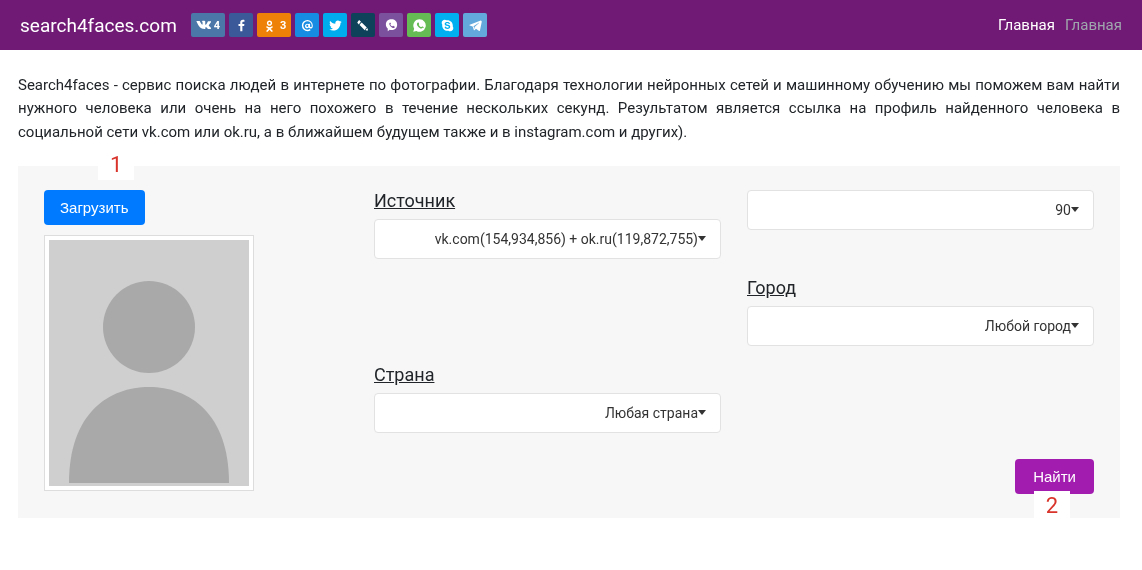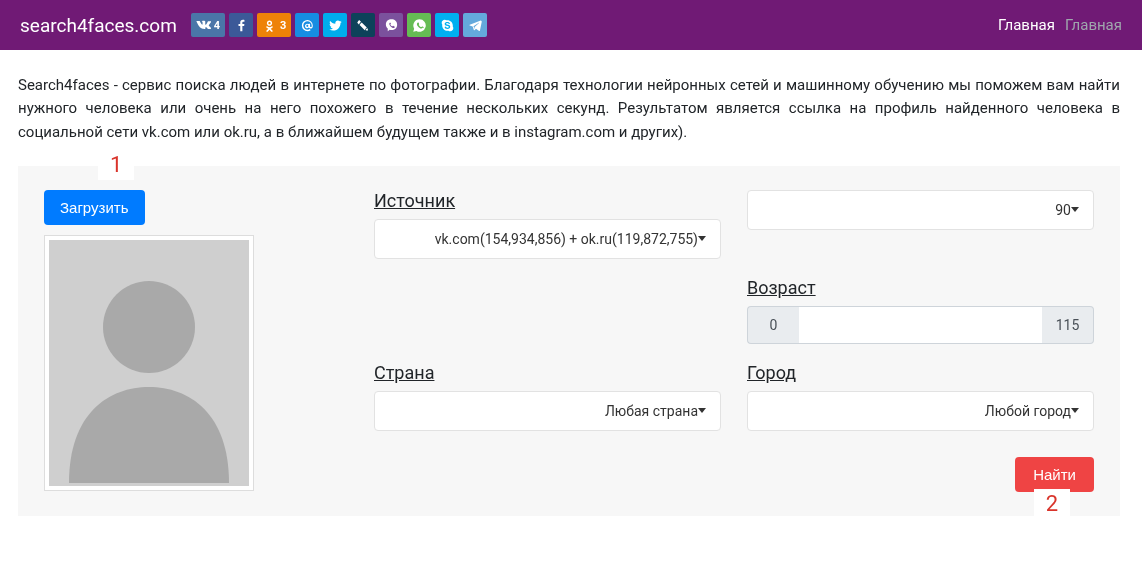--- a/index.html
+++ b/index.html
@@ -46,21 +46,21 @@
     .select { background: #fff; border: 1px solid #e2e2e2; border-radius: 4px; height: 40px; display: flex; align-items: center; justify-content: flex-end; padding: 0 14px; cursor: pointer; font-size: 14px; color: #333; }
     .select .caret { border-left: 4px solid transparent; border-right: 4px solid transparent; border-top: 5px solid #333; }
 
     .age-row { display: flex; align-items: center; gap: 0; }
     .age-box { width: 52px; height: 38px; background: #e9ecef; border: 1px solid #ced4da; display: flex; align-items: center; justify-content: center; font-size: 14px; color: #495057; }
     .age-box.left { border-radius: 4px 0 0 4px; border-right: none; }
     .age-box.right { border-radius: 0 4px 4px 0; border-left: none; }
     .slider { flex: 1; height: 38px; background: #fff; border-top: 1px solid #ced4da; border-bottom: 1px solid #ced4da; position: relative; }
 
     .find-row { display: flex; justify-content: flex-end; margin-top: 26px; }
-    .find-btn { background: #ef4444; color: #fff; border: none; padding: 9px 18px; font-size: 15px; border-radius: 4px; cursor: pointer; }
+    .find-btn { background: #a21caf; color: #fff; border: none; padding: 9px 18px; font-size: 15px; border-radius: 4px; cursor: pointer; }
   </style>
 </head>
 <body>
 
 <div class="topbar">
   <div class="brand">search4faces.com</div>
   <div class="social-row">
     <div class="social vk wide">
       <svg viewBox="0 0 24 24">
           <path d="M12.8 17.5h1.4s.4 0 .6-.3c.2-.2.2-.6.2-.6s0-1.8.8-2.1c.8-.3 1.9 1.8 3 2.5.9.6 1.5.5 1.5.5l3-.1s1.6-.1.8-1.3c-.1-.1-.4-.9-2.3-2.6-1.9-1.8-1.7-1.5.6-4.6 1.4-1.9 2-3 1.8-3.5-.2-.5-1.2-.3-1.2-.3h-3.4s-.3 0-.4.1c-.2.1-.3.4-.3.4s-.5 1.4-1.3 2.6c-1.5 2.5-2.1 2.6-2.4 2.5-.6-.4-.4-1.5-.4-2.3 0-2.5.4-3.5-.7-3.8-.4-.1-.6-.1-1.6-.1-1.2 0-2.2 0-2.8.3-.4.2-.7.6-.5.7.2 0 .7.1 1 .5.3.5.3 1.5.3 1.5s.2 2.8-.4 3.1c-.4.2-1.1-.3-2.4-2.6-.7-1.2-1.2-2.5-1.2-2.5s-.1-.2-.3-.4c-.2-.1-.5-.2-.5-.2H1.5s-.5 0-.7.2c-.2.2 0 .6 0 .6s2.5 5.9 5.4 8.9c2.6 2.7 5.6 2.5 5.6 2.5z"></path>
@@ -151,38 +151,30 @@
           </div>
           <div>
             <div class="select">
               <span>90</span>
               <span class="caret"></span>
             </div>
           </div>
           <div>
           </div>
           <div>
-            <label class="fld-label">Возраст</label>
-            <div class="age-row">
-              <div class="age-box left">0</div>
-              <div class="slider"></div>
-              <div class="age-box right">115</div>
+            <label class="fld-label">Город</label>
+            <div class="select">
+              <span>Любой город</span>
+              <span class="caret"></span>
             </div>
           </div>
           <div>
             <label class="fld-label">Страна</label>
             <div class="select">
               <span>Любая страна</span>
-              <span class="caret"></span>
-            </div>
-          </div>
-          <div>
-            <label class="fld-label">Город</label>
-            <div class="select">
-              <span>Любой город</span>
               <span class="caret"></span>
             </div>
           </div>
         </div>
         <div class="find-row">
           <button class="find-btn">Найти</button>
         </div>
       </div>
     </div>
   </div>

